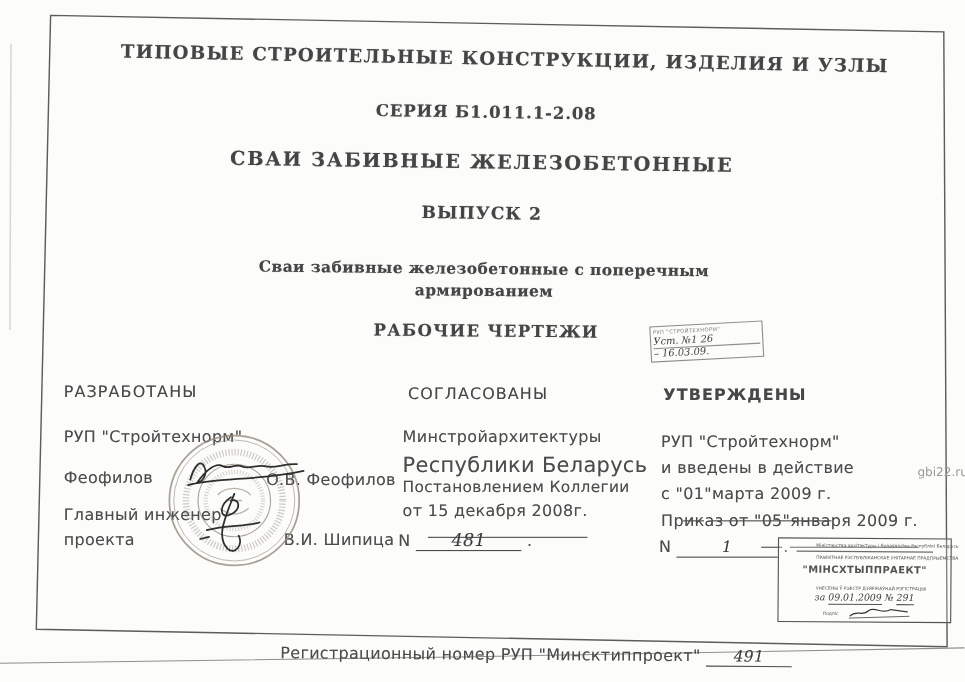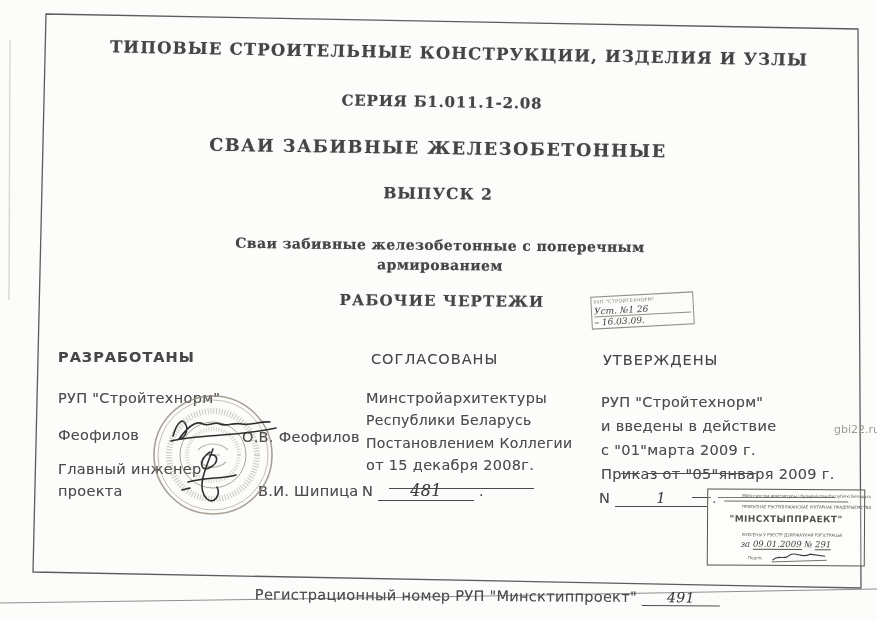--- a/index.html
+++ b/index.html
@@ -51,21 +51,21 @@
 <div class="abs serifh center" style="left:440px;top:257px;font-size:14px;letter-spacing:.4px;transform:translateX(-50%) rotate(.6deg);">армированием</div>
 
 <div class="abs serifh center" style="left:442px;top:292px;font-size:15px;letter-spacing:1.2px;transform:translateX(-50%) rotate(.5deg);">РАБОЧИЕ ЧЕРТЕЖИ</div>
 
 <div class="abs smallstamp stampink" style="left:591px;top:294px;">
   <div class="t">РУП "СТРОЙТЕХНОРМ"</div>
   <div class="h hand">Уст. №1  26</div>
   <div class="h hand" style="border-bottom:none;">–  16.03.09.</div>
 </div>
 
-<div class="abs draft colhdr" style="left:58px;top:349px;font-weight:bold;">РАЗРАБОТАНЫ</div>
+<div class="abs draft colhdr" style="left:58px;top:349px;">РАЗРАБОТАНЫ</div>
 <div class="abs draft" style="left:58px;top:390px;font-size:14.5px;">РУП "Стройтехнорм"</div>
 <div class="abs draft" style="left:58px;top:427px;font-size:14.5px;">Феофилов</div>
 <div class="abs draft" style="left:242px;top:429px;font-size:14.5px;">О.В.  Феофилов</div>
 <div class="abs draft" style="left:58px;top:461px;font-size:14.5px;">Главный  инженер</div>
 <div class="abs draft" style="left:58px;top:483px;font-size:14.5px;">проекта</div>
 <div class="abs draft" style="left:258px;top:483px;font-size:14.5px;">В.И.  Шипица</div>
 
 <svg class="abs" style="left:150px;top:392px;opacity:.8" width="126" height="126" viewBox="0 0 126 126">
   <g stroke="#958b7e" fill="none">
     <circle cx="63" cy="63" r="59" stroke-width="1.6"></circle>
@@ -87,33 +87,33 @@
   <g stroke="#2e2e2e" stroke-width="1.6" fill="none" stroke-linecap="round">
     <path d="M34,6 C22,14 24,26 33,22 C44,17 42,7 34,9"></path>
     <path d="M37,3 C29,24 20,42 31,53 C38,59 45,49 41,41"></path>
     <path d="M12,36 C30,31 46,33 60,29"></path>
     <path d="M6,44 L14,42"></path>
   </g>
 </svg>
 
 <div class="abs draft colhdr" style="left:371px;top:351px;">СОГЛАСОВАНЫ</div>
 <div class="abs draft" style="left:366px;top:390px;font-size:14.5px;">Минстройархитектуры</div>
-<div class="abs draft" style="left:366px;top:412px;font-size:14px;">Республики  Беларусь</div>
+<div class="abs draft" style="left:366px;top:412px;font-size:19px;">Республики  Беларусь</div>
 <div class="abs draft" style="left:366px;top:435px;font-size:14px;">Постановлением  Коллегии</div>
 <div class="abs draft" style="left:366px;top:457px;font-size:14.5px;">
   <span>от</span>
   <span class="u">15  декабря  2008г.</span>
 </div>
 <div class="abs draft" style="left:362px;top:481px;font-size:14.5px;">
   <span>N</span>
   <span class="blank hand" style="width:96px;font-size:16px;">481</span>
   <span>.</span>
 </div>
 
-<div class="abs draft colhdr" style="left:603px;top:352px;">УТВЕРЖДЕНЫ</div>
+<div class="abs draft colhdr" style="left:603px;top:352px;font-weight:bold;">УТВЕРЖДЕНЫ</div>
 <div class="abs draft" style="left:601px;top:394px;font-size:14.5px;">РУП "Стройтехнорм"</div>
 <div class="abs draft" style="left:601px;top:418px;font-size:14.5px;">и  введены  в  действие</div>
 <div class="abs draft" style="left:601px;top:442px;font-size:14.5px;">
   <span>с</span>
   "<span class="u">01</span>"<span class="u">марта  2009  г.</span>
 </div>
 <div class="abs draft" style="left:601px;top:466px;font-size:14.5px;">
   <span>Приказ  от</span>
   "<span class="u">05</span>"<span class="u">января  2009 г.</span>
 </div>

